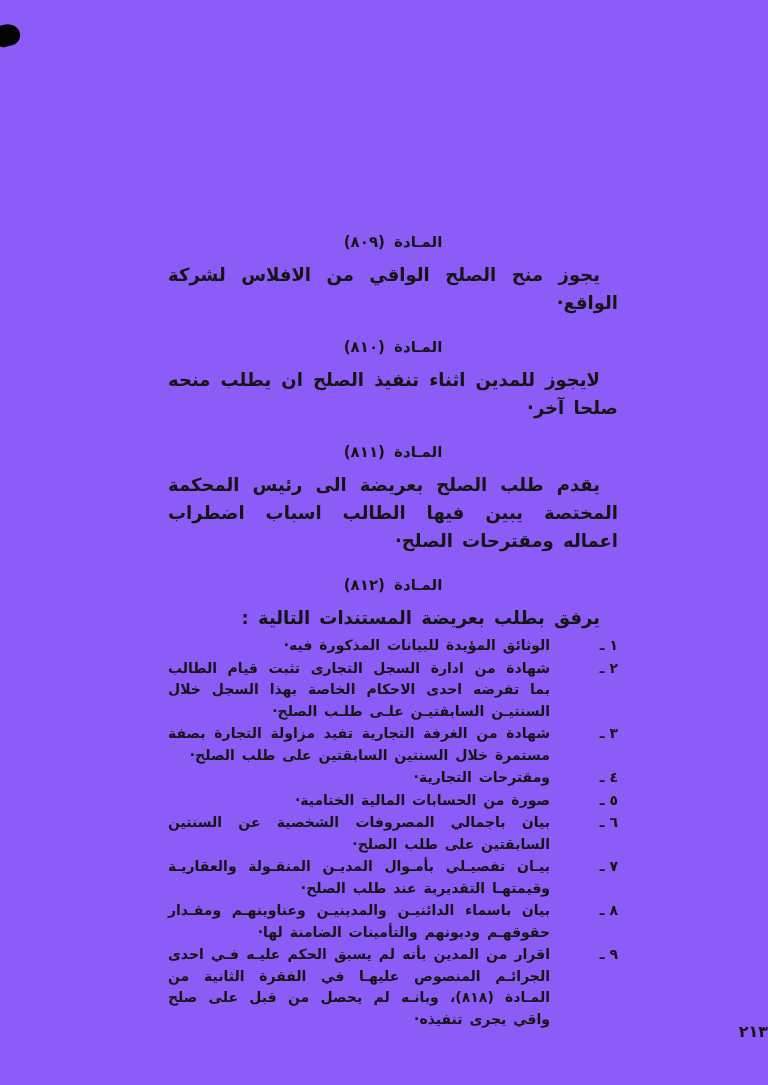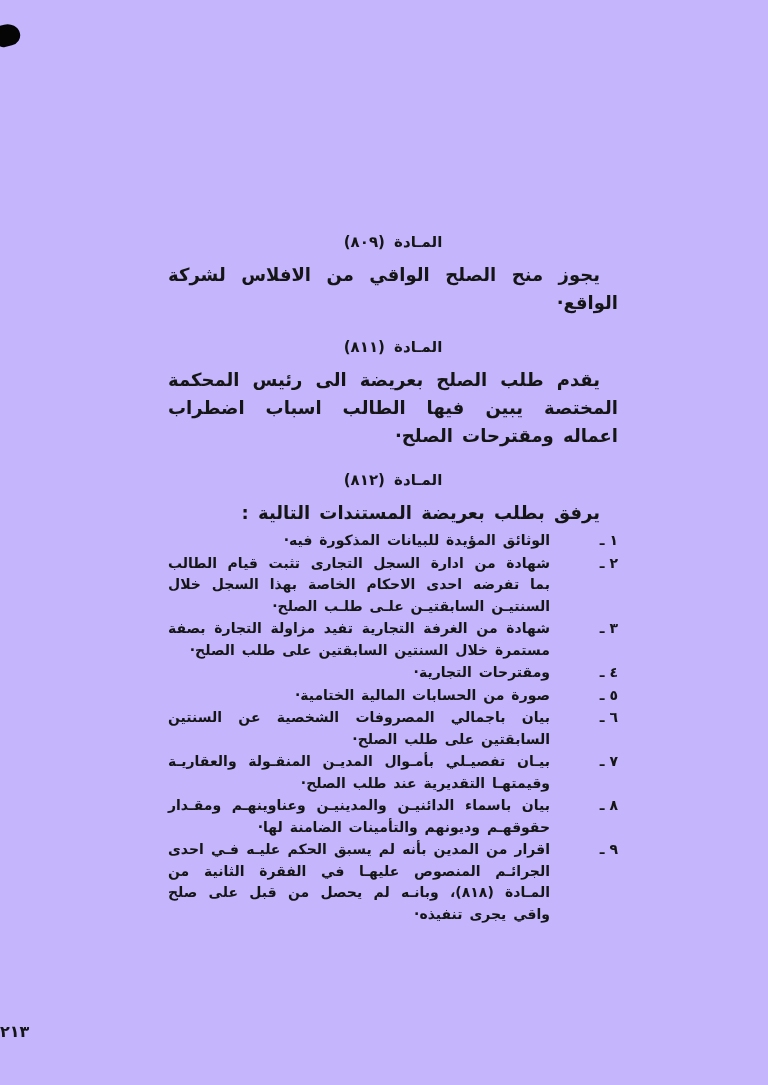--- a/index.html
+++ b/index.html
@@ -7,21 +7,21 @@
   body {
     position: relative;
     overflow: hidden;
     background: #fdfdfc;
     color: #151515;
     font-family: "DejaVu Sans", sans-serif;
   }
   .page {
     position: absolute;
     inset: 0;
-    background: #c4b5fd;
+    background: #8b5cf6;
   }
   
   .artifact {
     position: absolute;
     top: 24px;
     left: -4px;
     width: 24px;
     height: 22px;
     background: #050505;
     border-radius: 8% 75% 60% 35%;
@@ -65,41 +65,45 @@
   .item-text {
     flex: 1;
     text-align: justify;
     word-spacing: 2px;
   }
   .page-number {
     position: absolute;
     top: 1022px;
     left: 0;
     width: 100%;
-    text-align: left;
+    text-align: right;
     font-size: 16px;
     font-weight: bold;
     letter-spacing: 2px;
     direction: rtl;
   }
 </style>
 </head>
 <body>
 
 <div class="page">
 
   <div class="artifact"></div>
 
   <main class="content">
 
     <section class="article">
       <h2 class="article-title">المـادة (٨٠٩)</h2>
       <p class="article-body">يجوز منح الصلح الواقي من الافلاس لشركة الواقع·</p>
     </section>
 
+    <section class="article">
+      <h2 class="article-title">المـادة (٨١٠)</h2>
+      <p class="article-body">لايجوز للمدين اثناء تنفيذ الصلح ان يطلب منحه صلحا آخر·</p>
+    </section>
 
     <section class="article">
       <h2 class="article-title">المـادة (٨١١)</h2>
       <p class="article-body">يقدم طلب الصلح بعريضة الى رئيس المحكمة المختصة يبين فيها الطالب اسباب اضطراب اعماله ومقترحات الصلح·</p>
     </section>
 
     <section class="article">
       <h2 class="article-title">المـادة (٨١٢)</h2>
       <p class="article-body">يرفق بطلب بعريضة المستندات التالية :</p>
 

